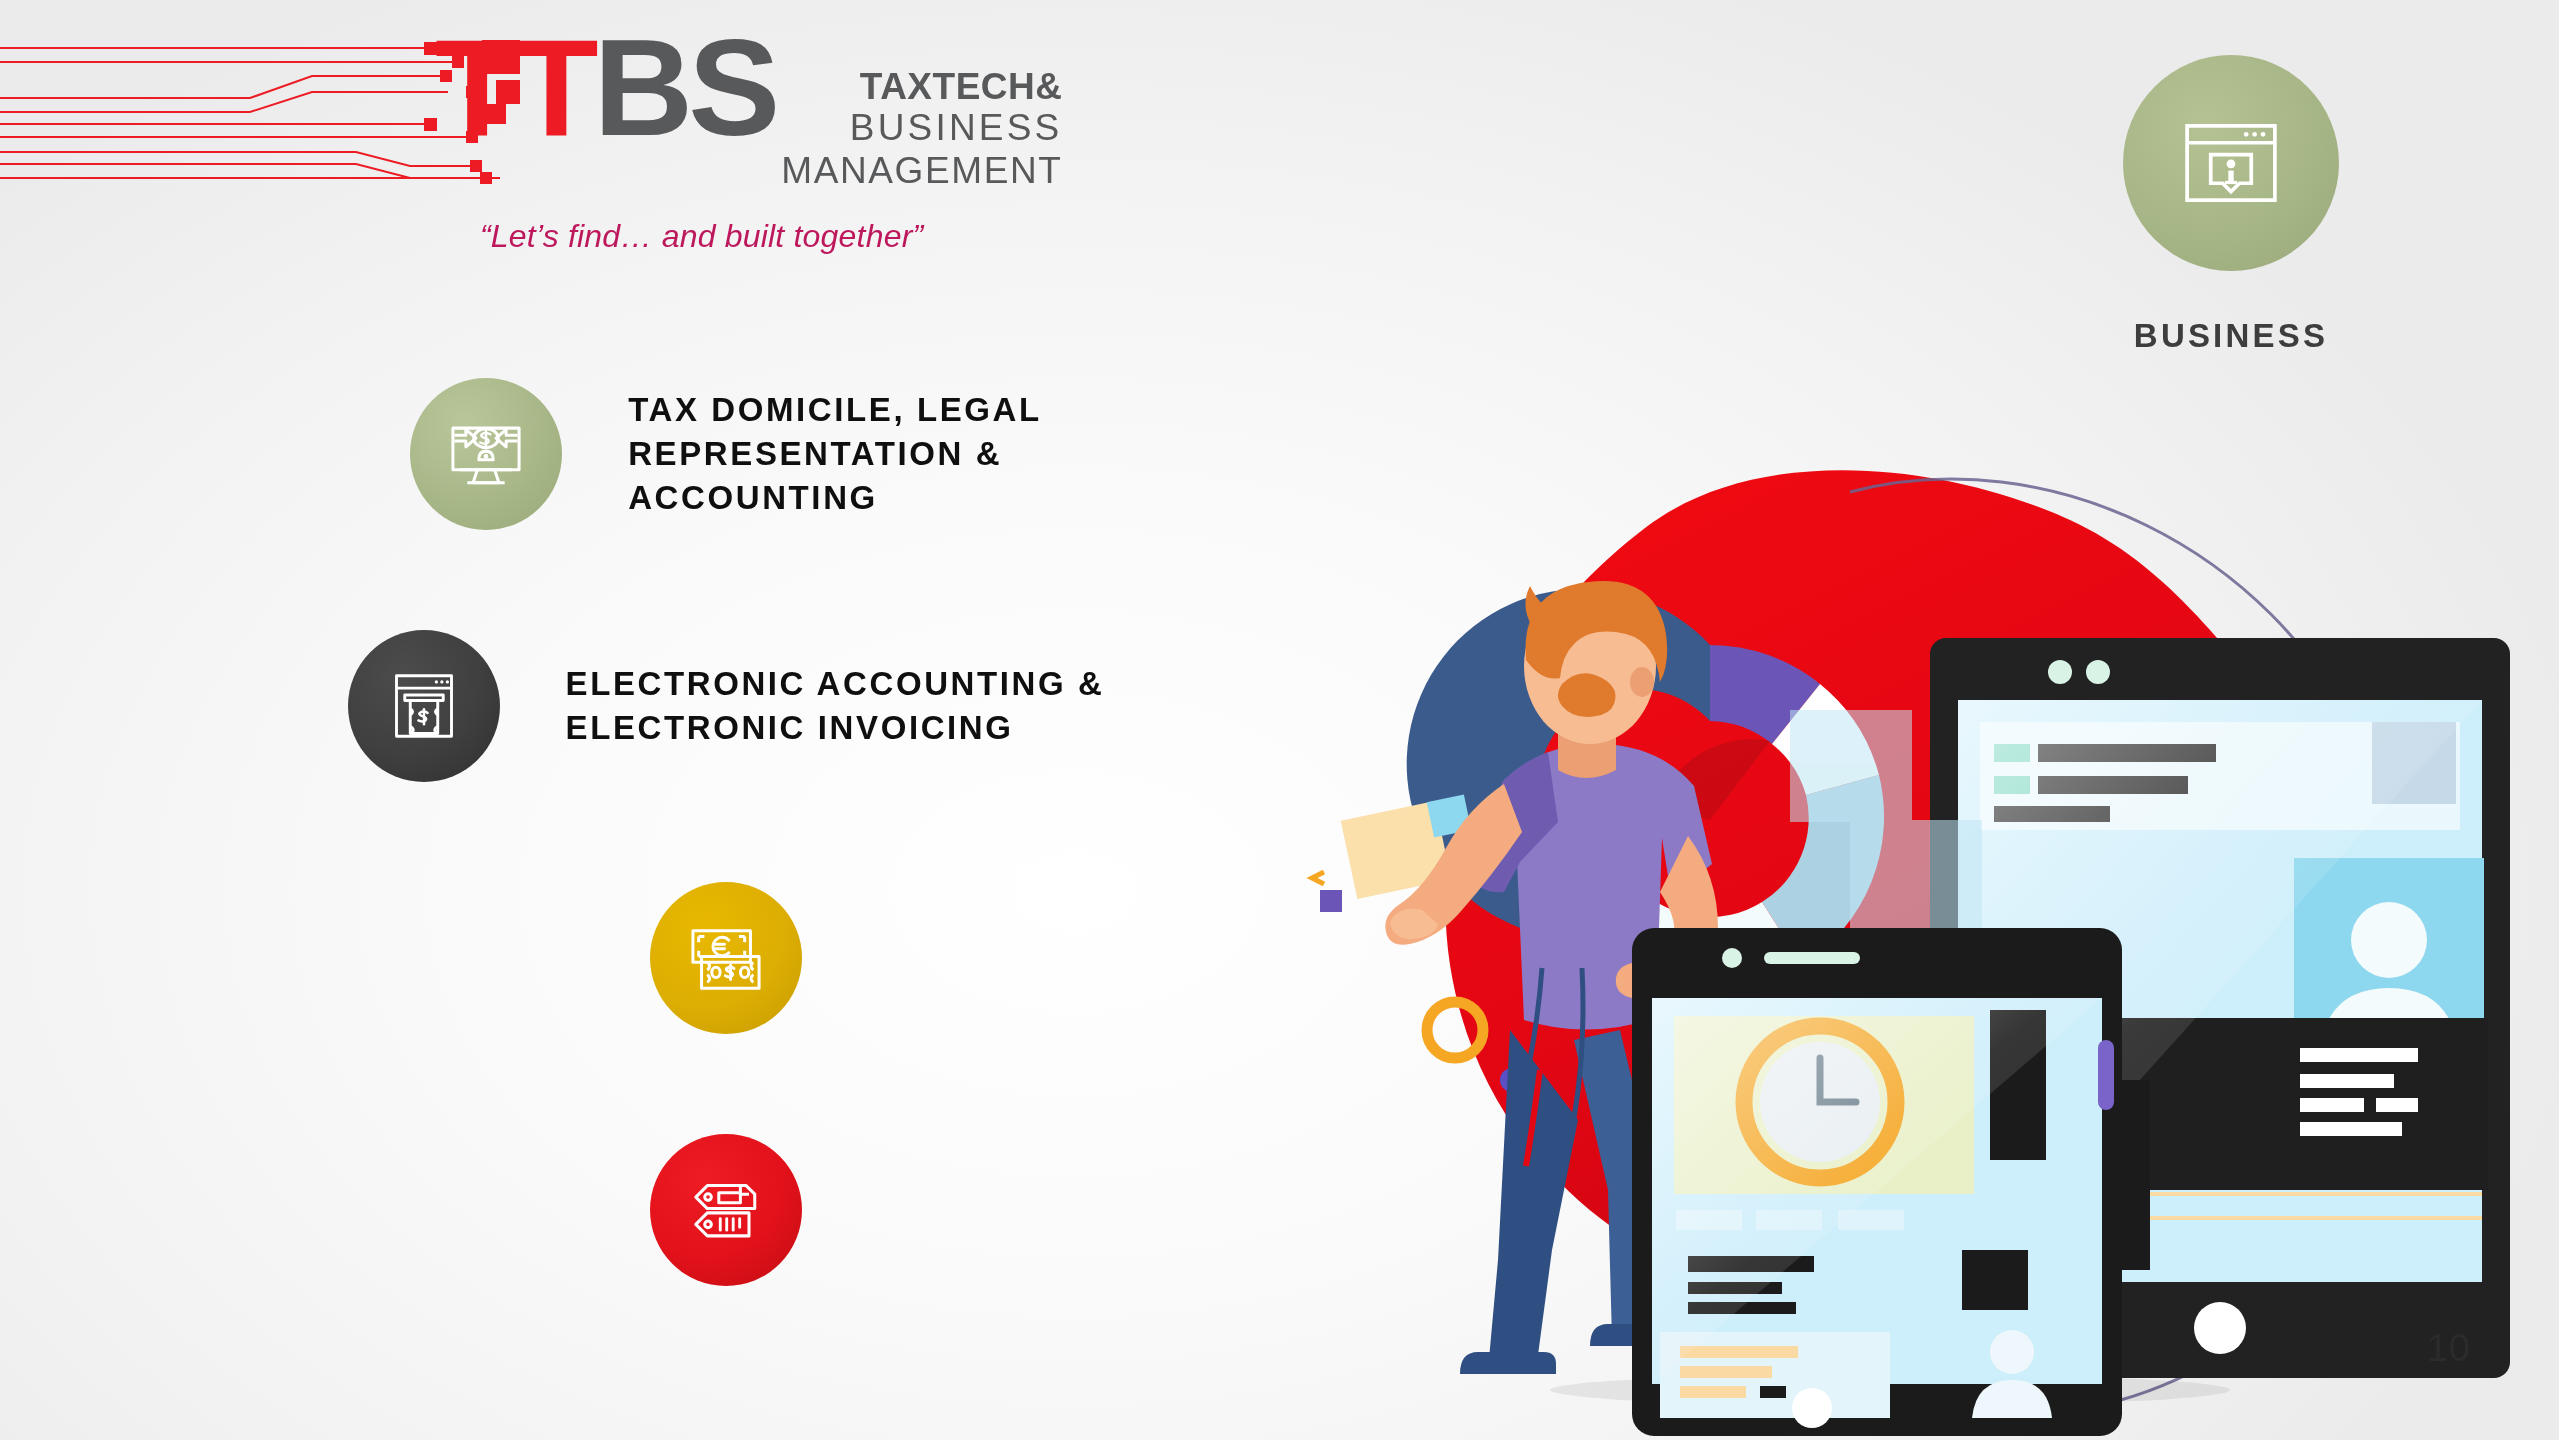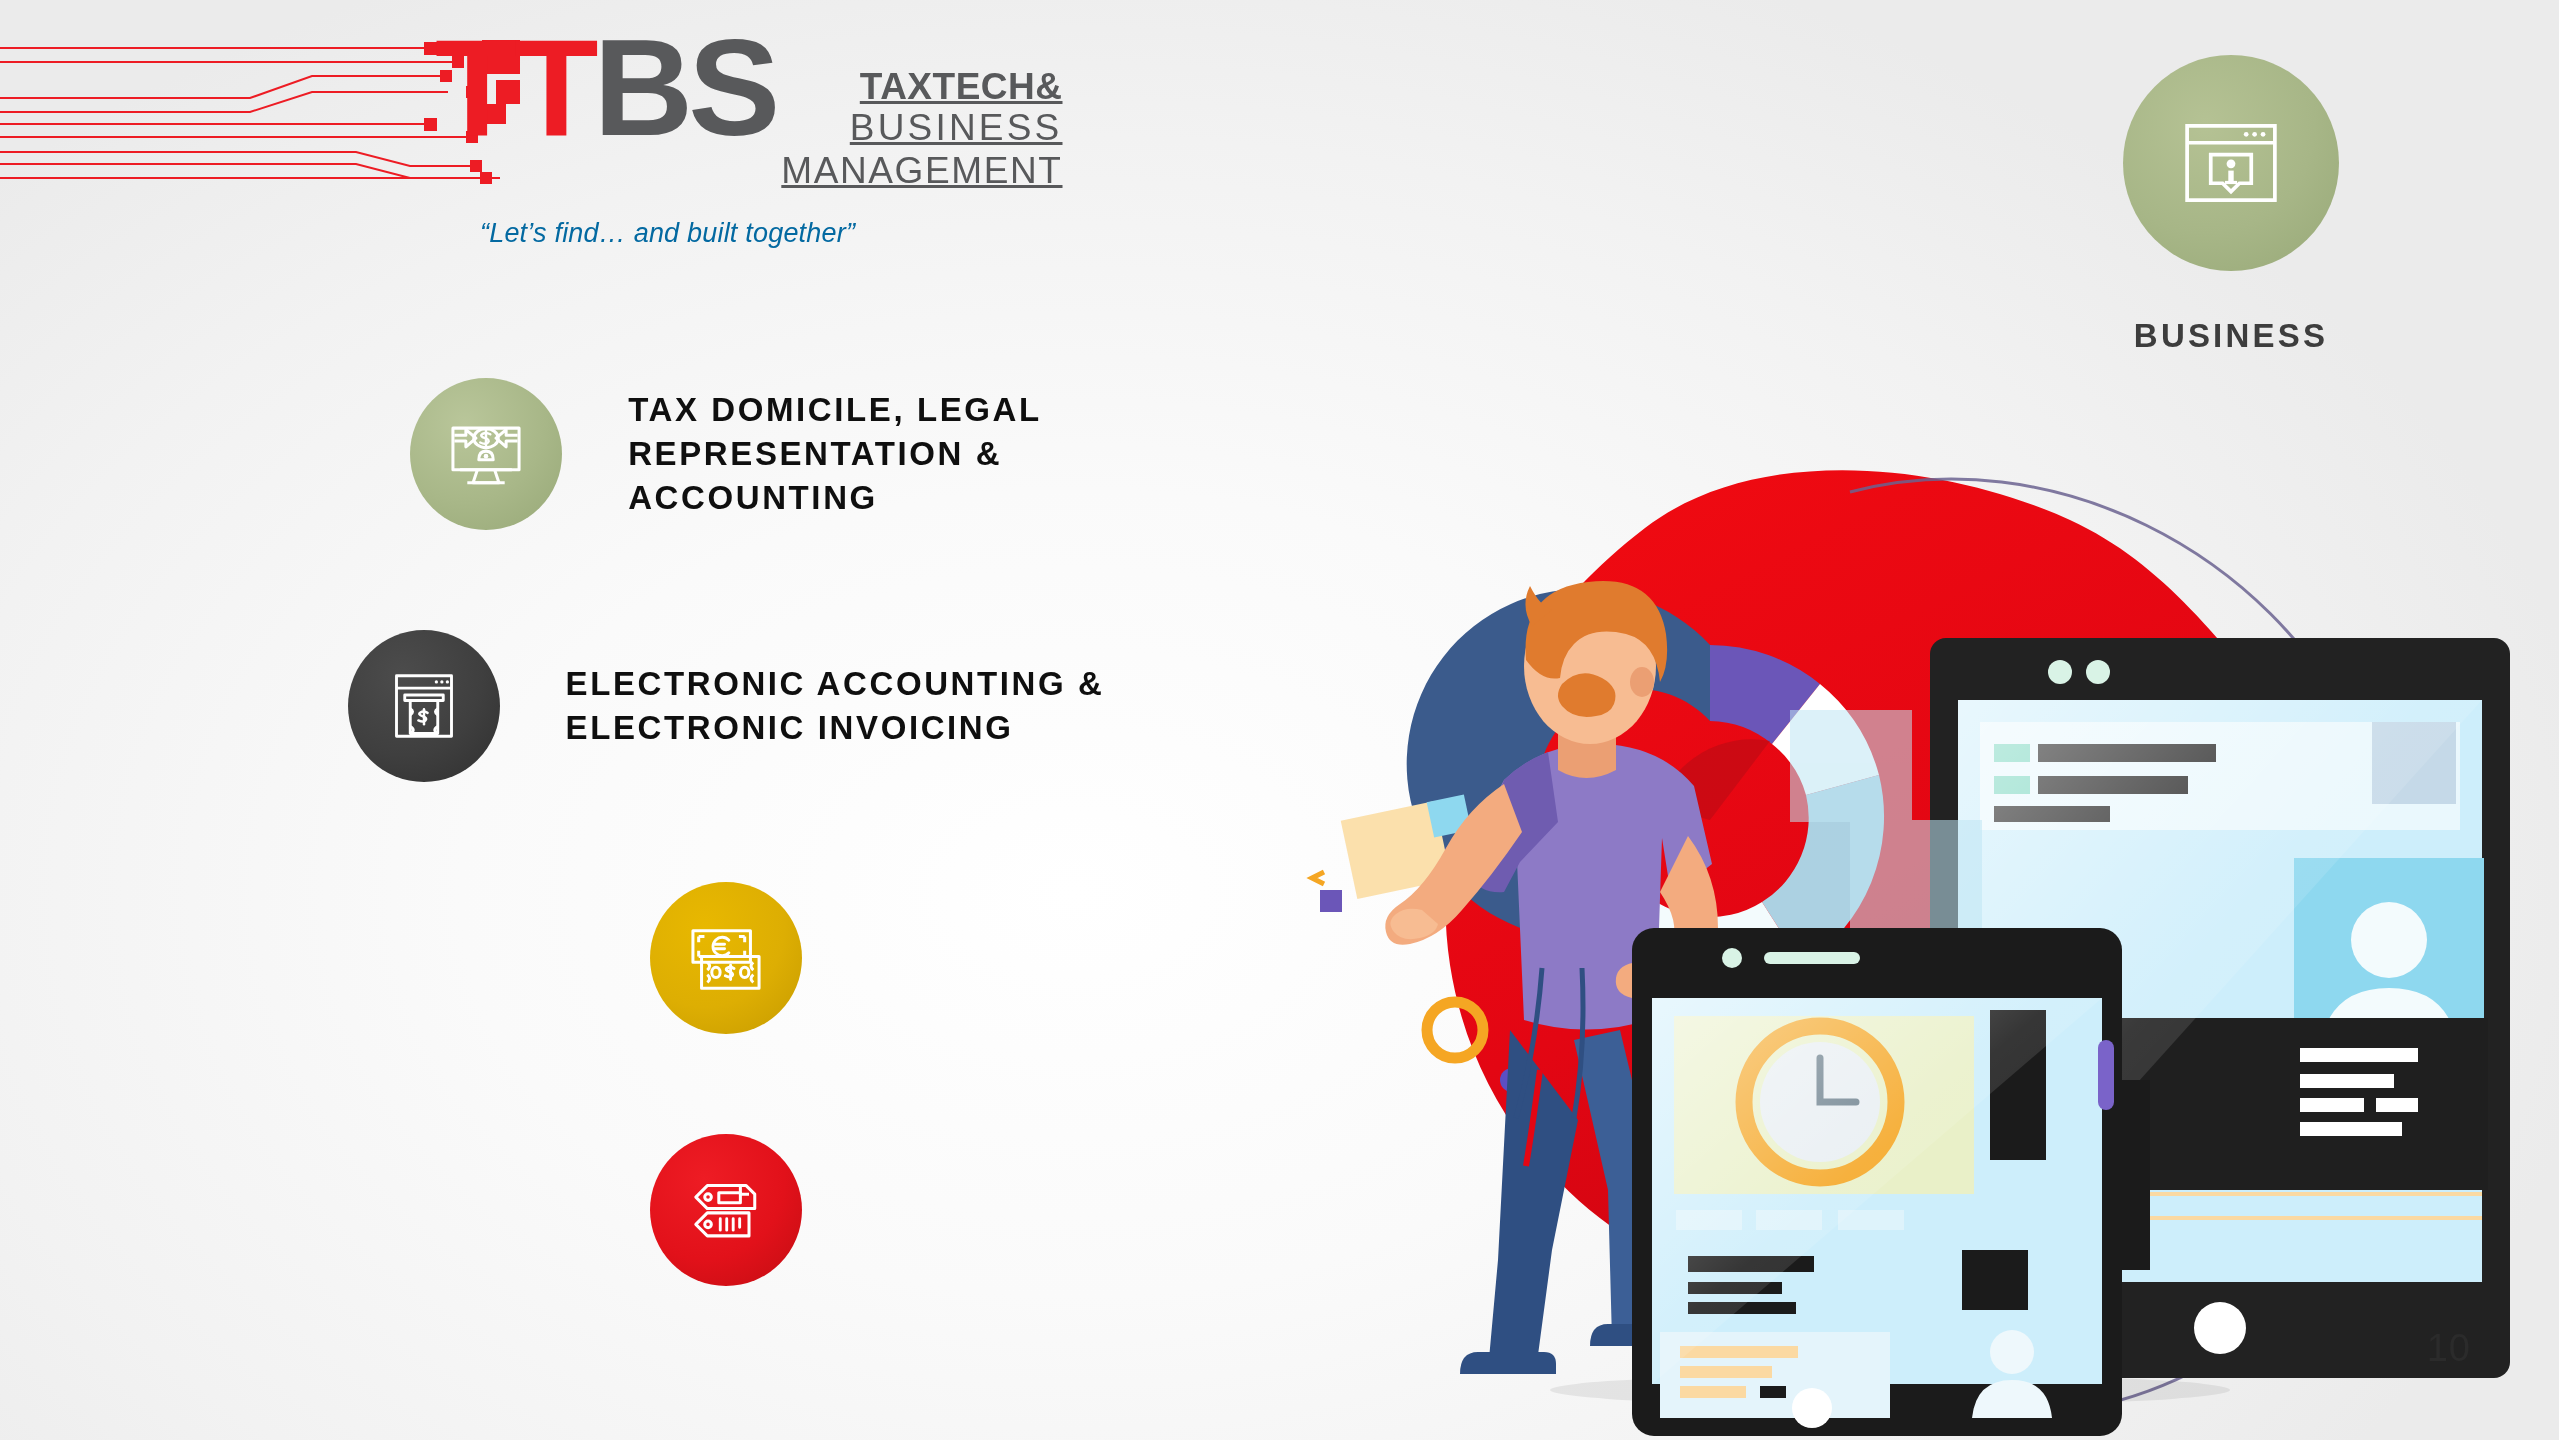--- a/index.html
+++ b/index.html
@@ -18,27 +18,27 @@
   .logo-wordmark {
     position:absolute; left:435px; top:24px;
     display:flex; align-items:flex-start;text-align:right;
   }
   .ttbs {
     font-family:"Liberation Sans", sans-serif;
     font-size:138px; font-weight:700; letter-spacing:-5px; line-height:0.92;
   }
   .ttbs .red { color:#ed1c24; }
   .ttbs .gry { color:#58595b; }
-  .logo-right { margin-left:6px; padding-top:42px; color:#58595b;text-decoration:underline; }
+  .logo-right { margin-left:6px; padding-top:42px; color:#58595b; }
   .lr1 { font-size:37px; font-weight:700; letter-spacing:0.5px; line-height:1.12; }
   .lr2 { font-size:37px; font-weight:400; letter-spacing:3.2px; line-height:1.15; }
   .lr3 { font-size:37px; font-weight:400; letter-spacing:1.6px; line-height:1.15; }
   .tagline {
     position:absolute; left:480px; top:218px;
-    font-size:27px; font-style:italic; color:#0369a1; letter-spacing:0.2px;
+    font-size:32px; font-style:italic; color:#be185d; letter-spacing:0.2px;
     font-family:"Liberation Sans", sans-serif; white-space:nowrap;
   }
 
   
   .badge { position:absolute; left:2121px; top:55px; width:220px; text-align:center; }
   .badge-circle {
     width:216px; height:216px; border-radius:50%;
     background:radial-gradient(circle at 38% 32%, #b5c294 0%, #a7b687 55%, #97a877 100%);
     display:flex; align-items:center; justify-content:center; margin:0 auto;
   }

